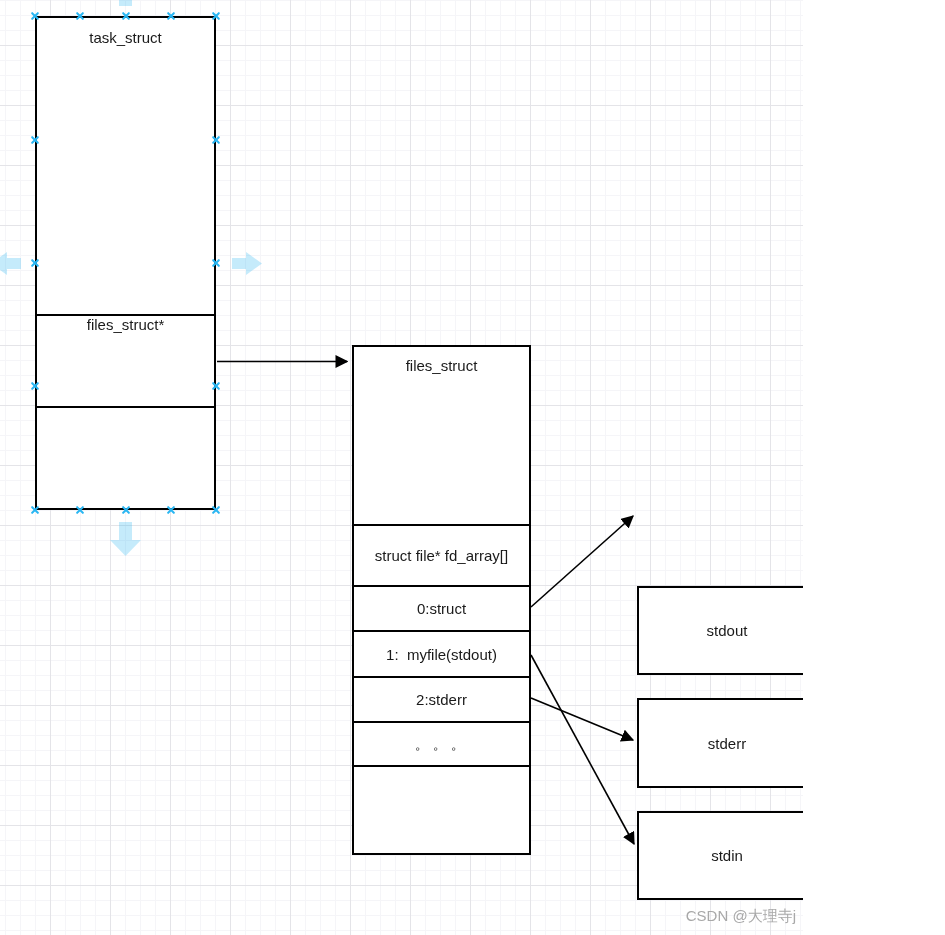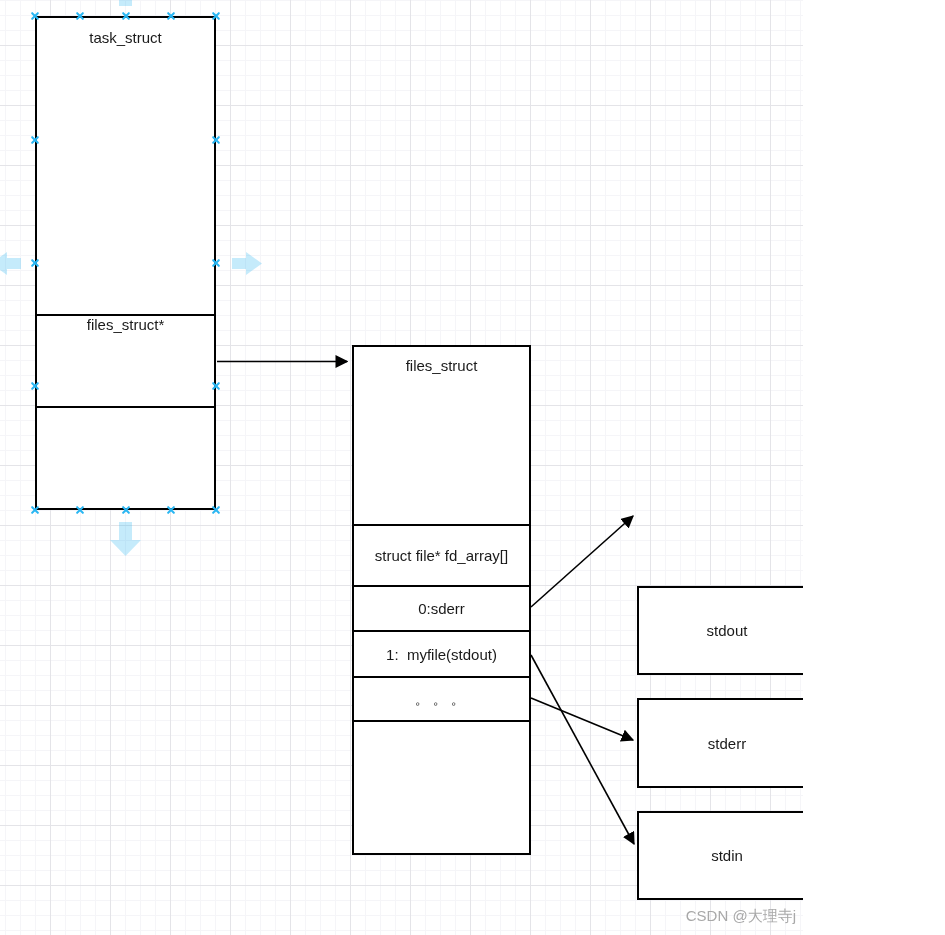--- a/index.html
+++ b/index.html
@@ -82,22 +82,23 @@
     <div class="task-title">task_struct</div>
     <div class="task-mid">
       <span>files_struct*</span>
     </div>
     <div class="task-bot"></div>
   </div>
 
   <div class="shape files">
     <div class="files-title">files_struct</div>
     <div class="frow fd">struct file* fd_array[]</div>
-    <div class="frow r0">0:sderr</div>
+    <div class="frow r0">0:struct</div>
     <div class="frow r1">1:  myfile(stdout)</div>
+    <div class="frow r2">2:stderr</div>
     <div class="frow dots">。。。</div>
     <div class="frow rest"></div>
   </div>
 
   <div class="shape fbox" style="top:586px;height:89px;">
     <span>stdout</span>
   </div>
   <div class="shape fbox" style="top:698px;height:90px;">
     <span>stderr</span>
   </div>

